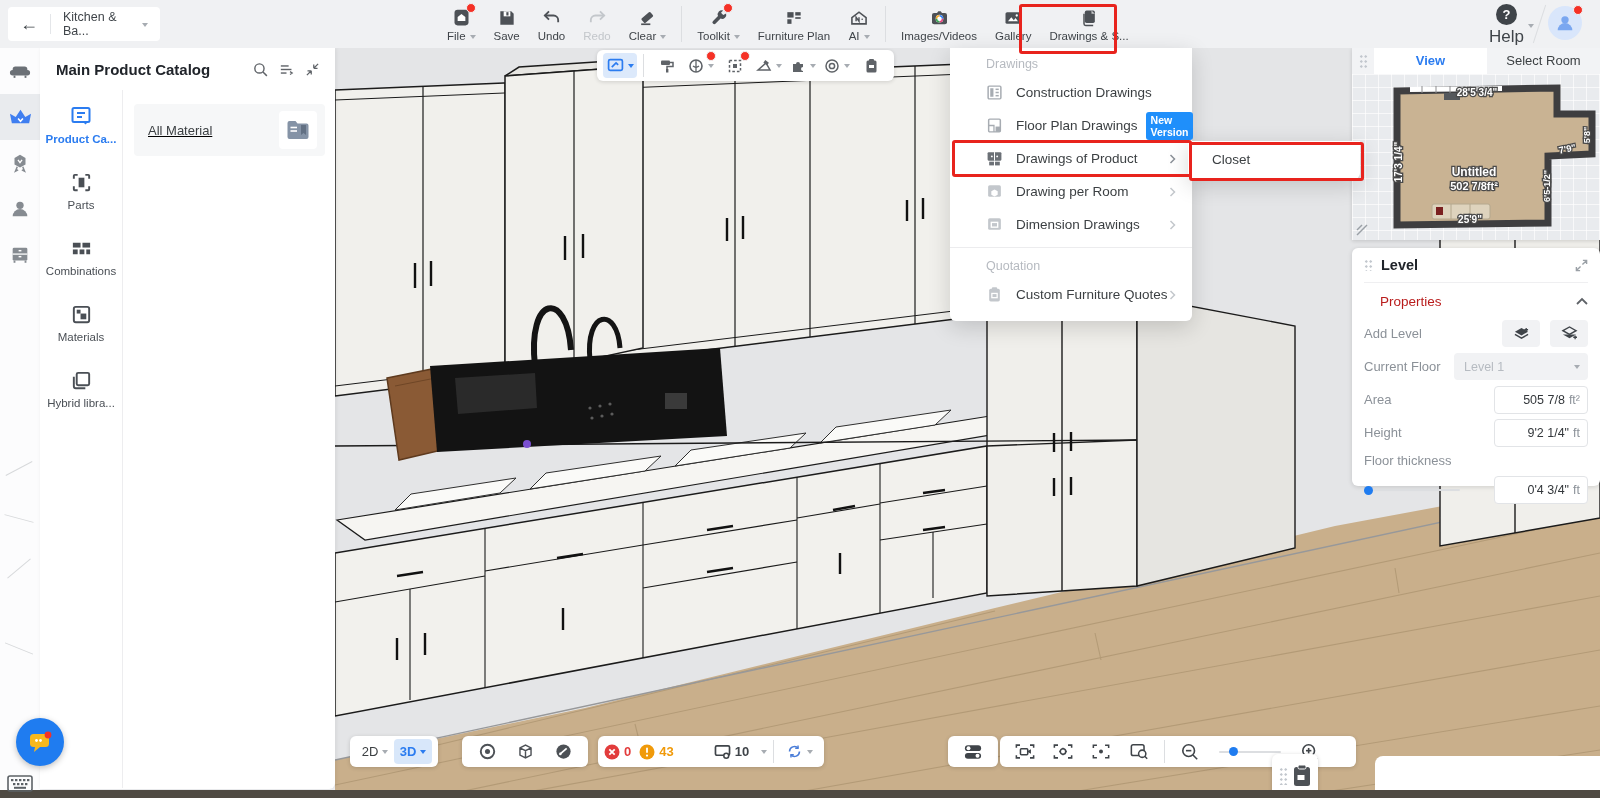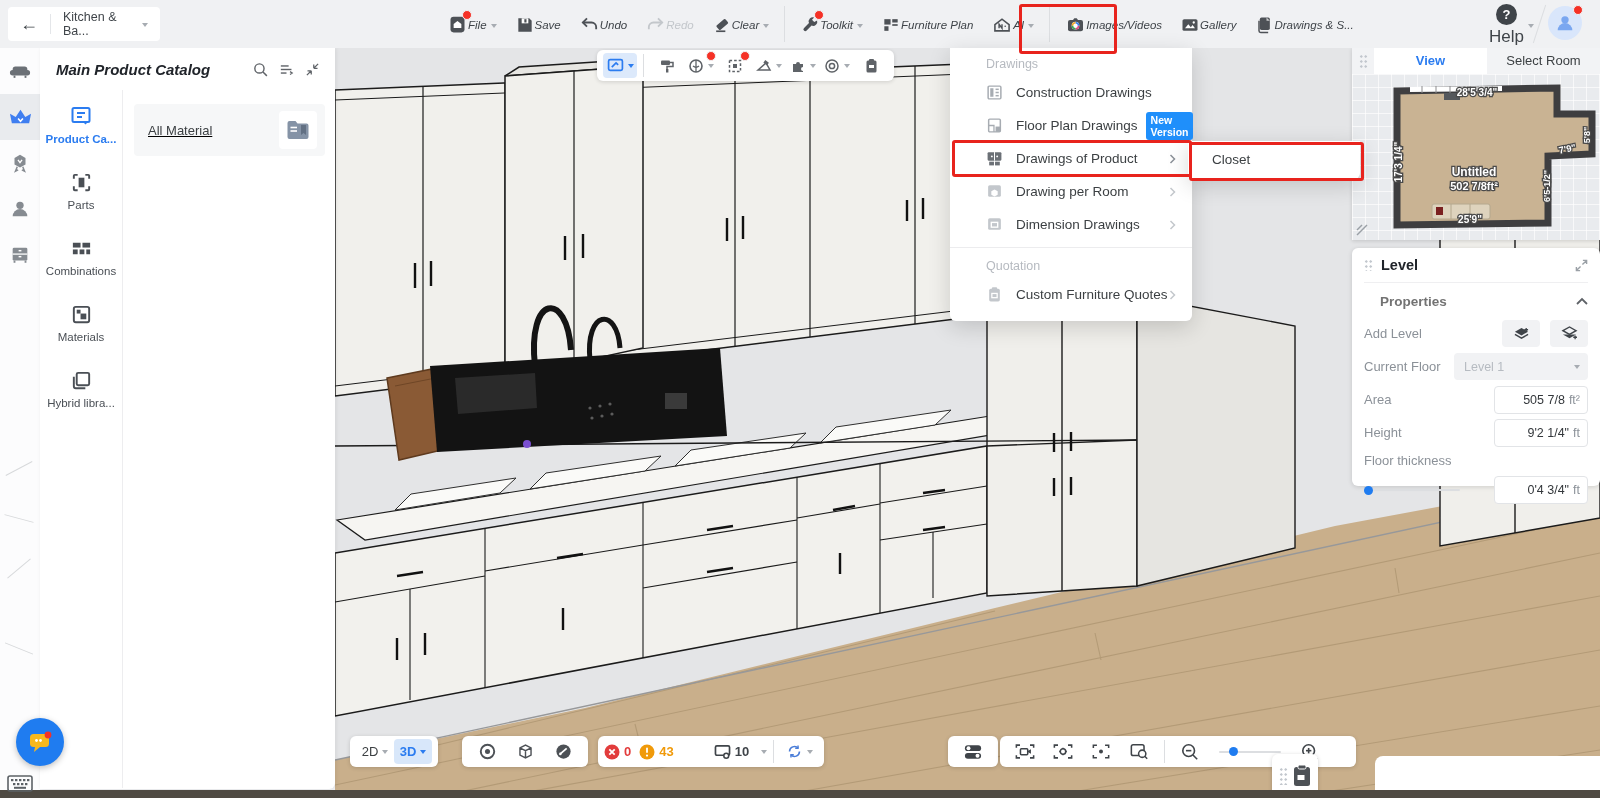--- a/index.html
+++ b/index.html
@@ -14,41 +14,41 @@
   .reddot{position:absolute;width:8px;height:8px;border-radius:50%;
           background:#f53126;border:1.5px solid #f0f1f3;}
   
   .topbar{left:0;top:0;width:1600px;height:48px;background:#f0f1f3;z-index:40;}
   .backbox{left:8px;top:7px;height:34px;width:152px;background:#fff;border-radius:4px;
            display:flex;align-items:center;}
   .backbox .barrow{width:42px;text-align:center;font-size:18px;color:#3f4449;cursor:pointer;}
   .backbox .bdiv{width:1px;height:20px;background:#e4e6e9;}
   .backbox .bname{flex:1;font-size:12.5px;color:#3f4449;padding-left:12px;}
   .tbitems{left:438px;top:2px;height:44px;display:flex;align-items:center;}
-  .tbi{display:flex;align-items:center;justify-content:center;
-       padding:2px 9px;cursor:pointer;position:relative;font-style:italic;}
+  .tbi{display:flex;flex-direction:column;align-items:center;justify-content:center;
+       padding:2px 9px;cursor:pointer;position:relative;}
   .tbi .ic{position:relative;height:22px;display:flex;align-items:flex-end;}
   .tbi .lb{font-size:11.5px;color:#3f4449;margin-top:2px;white-space:nowrap;display:flex;align-items:center;}
   .tbi.disabled .lb{color:#c3c7cb;}
   .helpgrp{right:66px;top:4px;display:flex;align-items:center;}
   .avatar{right:18px;top:6px;width:34px;height:34px;border-radius:50%;background:#d9e6fb;
           display:flex;align-items:center;justify-content:center;}
   .slant{right:60px;top:4px;width:1px;height:40px;background:#dcdee1;transform:rotate(18deg);}
   
   .rail{left:0;top:48px;width:40px;height:742px;background:rgba(253,253,254,.92);z-index:30;}
   .rail .ri{width:40px;height:46px;display:flex;align-items:center;justify-content:center;cursor:pointer;}
   .rail .ri.sel{background:#e9ebee;}
   .sketch{position:absolute;left:4px;width:30px;height:1px;background:#d7d9db;transform:rotate(-28deg);}
   .chatfab{left:16px;top:718px;width:48px;height:48px;border-radius:50%;background:#1f7cf0;
            z-index:45;display:flex;align-items:center;justify-content:center;box-shadow:0 2px 6px rgba(0,0,0,.25);}
   .kbicon{left:7px;top:775px;z-index:44;}
   
   .catalog{left:40px;top:48px;width:295px;height:741px;background:#fff;z-index:31;
            border-radius:0 0 6px 0;box-shadow:1px 0 4px rgba(0,0,0,.08);}
-  .cat-head{height:42px;display:flex;align-items:center;padding:0 10px 0 16px;font-style:italic;}
+  .cat-head{height:42px;display:flex;align-items:center;padding:0 10px 0 16px;}
   .cat-title{font-size:15px;font-weight:bold;color:#20242a;flex:1;}
   .cat-hic{width:26px;height:26px;display:flex;align-items:center;justify-content:center;cursor:pointer;}
   .cat-body{display:flex;height:698px;}
   .cat-nav{width:82px;border-right:1px solid #ededef;padding-top:14px;}
   .cni{display:flex;flex-direction:column;align-items:center;margin-bottom:26px;cursor:pointer;}
   .cni .nl{font-size:11.5px;color:#4a4f55;margin-top:5px;max-width:76px;text-align:center;
            white-space:nowrap;overflow:hidden;}
   .cni.active .nl{color:#2b7cf0;font-weight:bold;}
   .cat-content{flex:1;padding:14px 10px 0 11px;text-decoration:underline;}
   .allmat{height:52px;background:#f6f7f8;border-radius:4px;display:flex;align-items:center;
@@ -93,21 +93,21 @@
       background-image:linear-gradient(#ffffffaa 1px,transparent 1px),
                        linear-gradient(90deg,#ffffffaa 1px,transparent 1px);
       background-size:13px 13px;}
   .mm-resize{position:absolute;left:4px;bottom:4px;width:12px;height:12px;cursor:nesw-resize;}
   
   .level{left:1352px;top:248px;width:248px;height:238px;background:#fff;border-radius:6px;
          z-index:35;box-shadow:0 1px 5px rgba(0,0,0,.14);padding:0 12px;box-sizing:border-box;}
   .lv-head{height:34px;display:flex;align-items:center;border-bottom:1px solid #efeff1;}
   .lv-title{font-size:14.5px;font-weight:bold;color:#20242a;margin-left:8px;flex:1;}
   .lv-prop{height:32px;display:flex;align-items:center;margin-top:2px;}
-  .lv-prop .pt{font-size:13.5px;font-weight:bold;color:#737373;flex:1;padding-left:16px;}
+  .lv-prop .pt{font-size:13.5px;font-weight:normal;color:#b91c1c;flex:1;padding-left:16px;}
   .lrow{height:33px;display:flex;align-items:center;}
   .lrow .ll{font-size:13px;color:#8b9198;flex:1;}
   .sqbtn{width:38px;height:27px;background:#f1f2f4;border-radius:4px;margin-left:10px;
          display:flex;align-items:center;justify-content:center;cursor:pointer;}
   .selbox{width:134px;height:27px;background:#f1f2f4;border-radius:4px;display:flex;
           align-items:center;padding:0 8px 0 10px;box-sizing:border-box;cursor:pointer;}
   .selbox .sv{flex:1;font-size:12.5px;color:#b6bbc1;}
   .inbox{height:26px;border:1px solid #e2e4e7;border-radius:4px;display:flex;align-items:center;
          justify-content:flex-end;padding:0 7px;font-size:12.5px;color:#33373b;background:#fff;}
   .inbox .un{color:#8b9198;margin-left:4px;}

